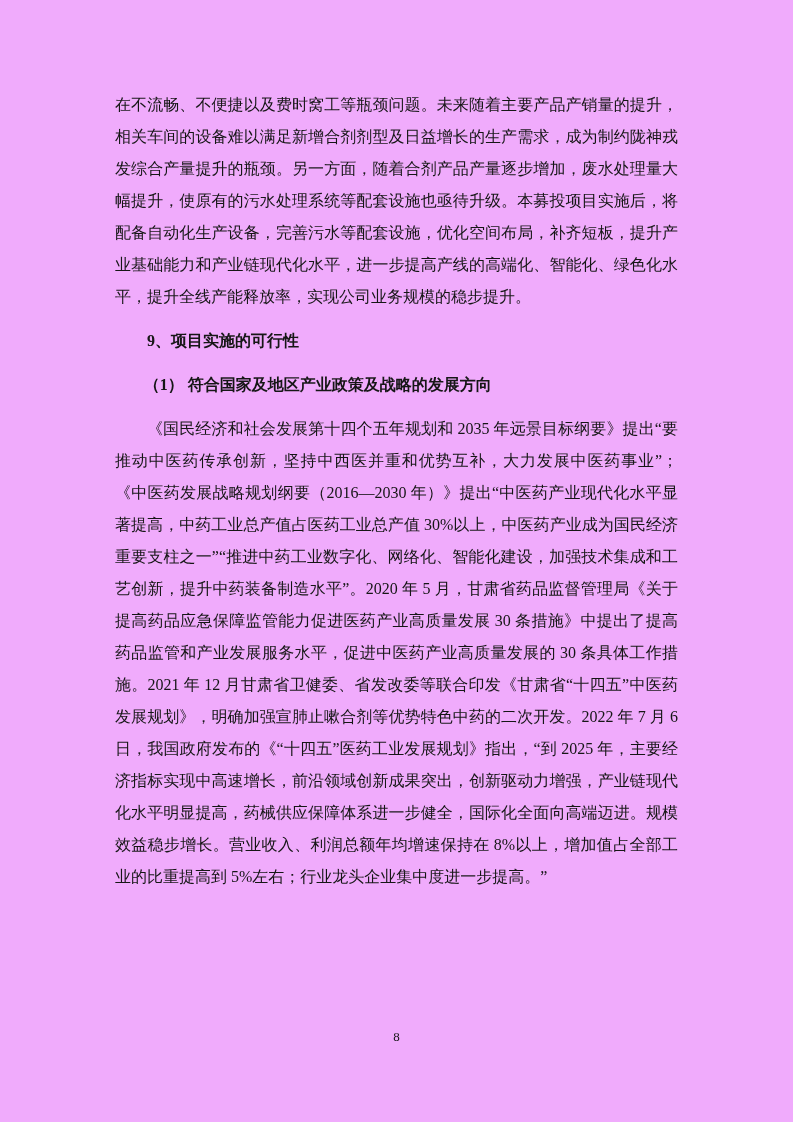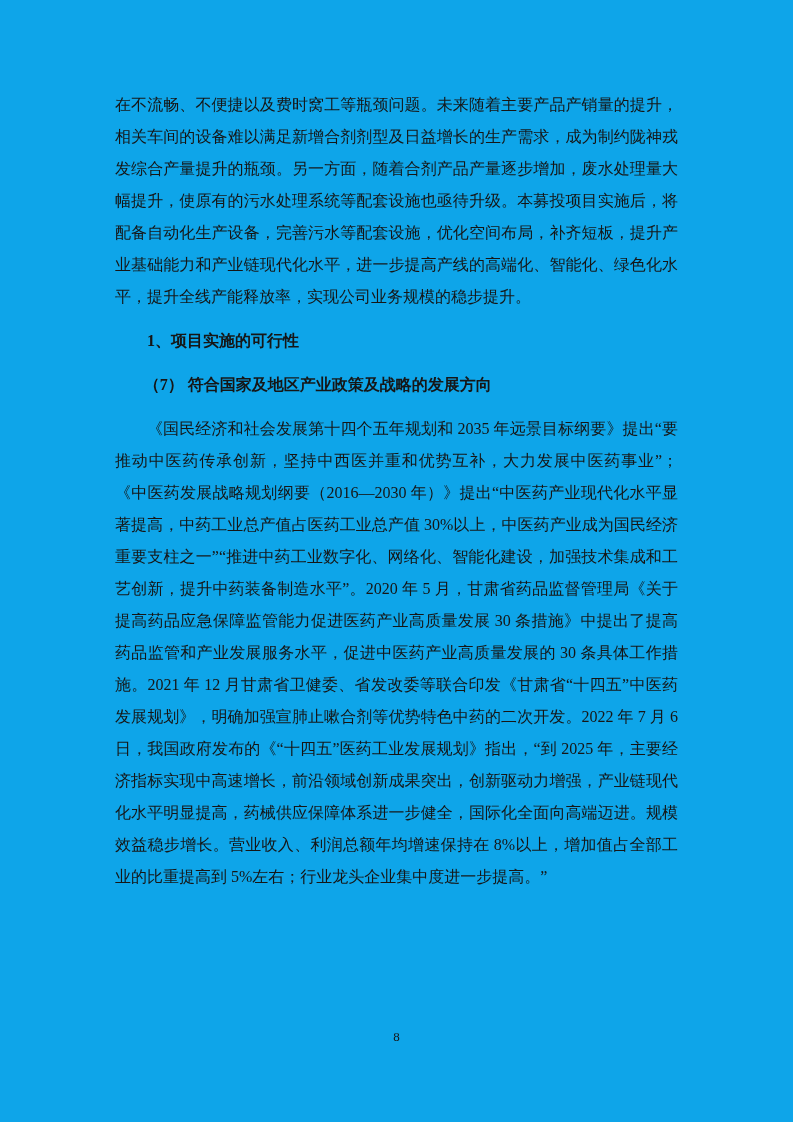--- a/index.html
+++ b/index.html
@@ -7,21 +7,21 @@
   body {
     width: 793px;
     height: 1122px;
     position: relative;
     font-family: "Liberation Serif", "DejaVu Serif", serif;
     color: #161616;
   }
   .page {
     position: absolute;
     inset: 0;
-    background: #0ea5e9;
+    background: #f0abfc;
     overflow: hidden;
   }
   .content {
     position: absolute;
     left: 115px;
     top: 89px;
     width: 563px;
     font-size: 16px;
     line-height: 32px;
     text-align: justify;
@@ -52,18 +52,18 @@
     line-height: 18px;
     color: #161616;
   }
 </style>
 </head>
 <body>
 
 <div class="page">
   <div class="content">
     <p class="para continuation">在不流畅、不便捷以及费时窝工等瓶颈问题。未来随着主要产品产销量的提升，相关车间的设备难以满足新增合剂剂型及日益增长的生产需求，成为制约陇神戎发综合产量提升的瓶颈。另一方面，随着合剂产品产量逐步增加，废水处理量大幅提升，使原有的污水处理系统等配套设施也亟待升级。本募投项目实施后，将配备自动化生产设备，完善污水等配套设施，优化空间布局，补齐短板，提升产业基础能力和产业链现代化水平，进一步提高产线的高端化、智能化、绿色化水平，提升全线产能释放率，实现公司业务规模的稳步提升。</p>
-    <h3 class="heading">1、项目实施的可行性</h3>
-    <h4 class="heading sub">（7） 符合国家及地区产业政策及战略的发展方向</h4>
+    <h3 class="heading">9、项目实施的可行性</h3>
+    <h4 class="heading sub">（1） 符合国家及地区产业政策及战略的发展方向</h4>
     <p class="para">《国民经济和社会发展第十四个五年规划和 2035 年远景目标纲要》提出“要推动中医药传承创新，坚持中西医并重和优势互补，大力发展中医药事业”；《中医药发展战略规划纲要（2016—2030 年）》提出“中医药产业现代化水平显著提高，中药工业总产值占医药工业总产值 30%以上，中医药产业成为国民经济重要支柱之一”“推进中药工业数字化、网络化、智能化建设，加强技术集成和工艺创新，提升中药装备制造水平”。2020 年 5 月，甘肃省药品监督管理局《关于提高药品应急保障监管能力促进医药产业高质量发展 30 条措施》中提出了提高药品监管和产业发展服务水平，促进中医药产业高质量发展的 30 条具体工作措施。2021 年 12 月甘肃省卫健委、省发改委等联合印发《甘肃省“十四五”中医药发展规划》，明确加强宣肺止嗽合剂等优势特色中药的二次开发。2022 年 7 月 6 日，我国政府发布的《“十四五”医药工业发展规划》指出，“到 2025 年，主要经济指标实现中高速增长，前沿领域创新成果突出，创新驱动力增强，产业链现代化水平明显提高，药械供应保障体系进一步健全，国际化全面向高端迈进。规模效益稳步增长。营业收入、利润总额年均增速保持在 8%以上，增加值占全部工业的比重提高到 5%左右；行业龙头企业集中度进一步提高。”</p>
   </div>
   <div class="footer">8</div>
 </div>
 
 </body></html>

